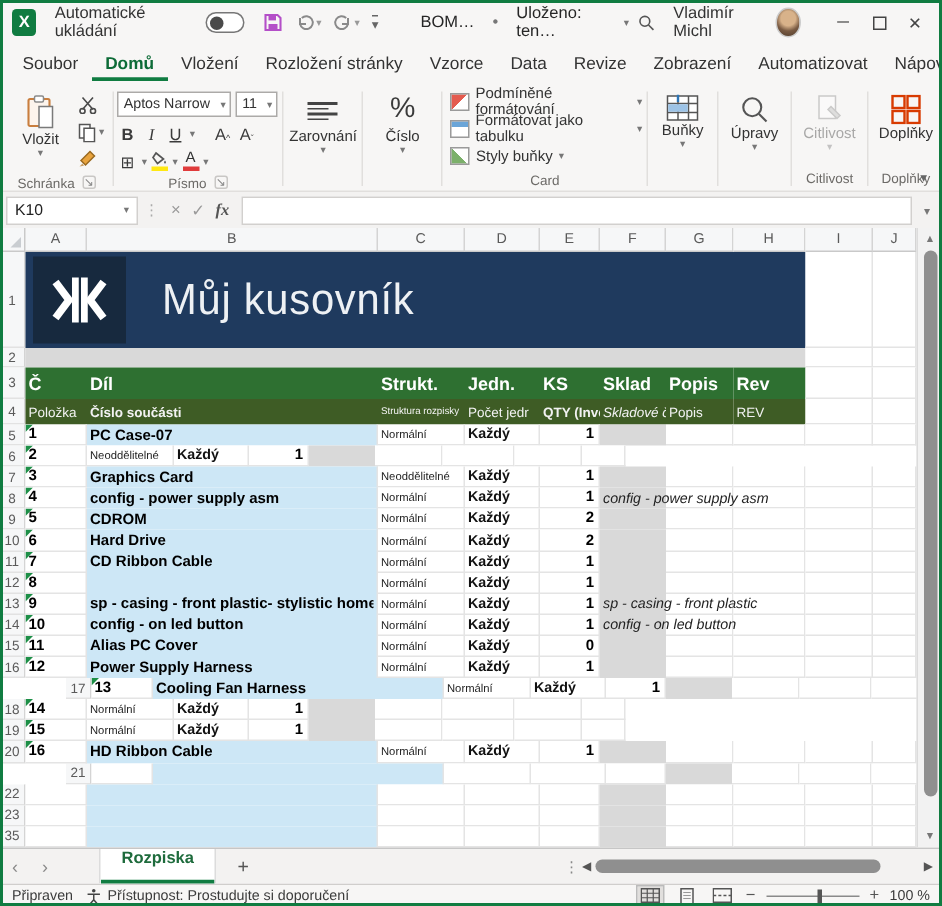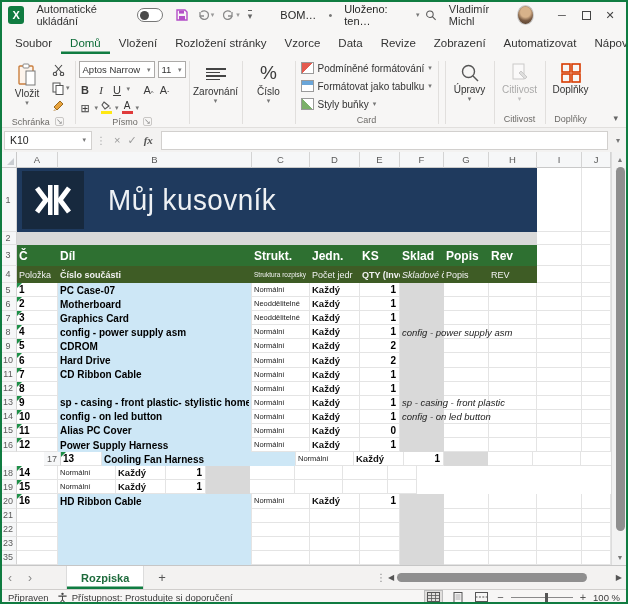--- a/index.html
+++ b/index.html
@@ -21,21 +21,21 @@
   .doctitle{display:flex;align-items:center;gap:12px;margin-left:22px;color:#262626;}
   .tb-right{margin-left:auto;display:flex;align-items:center;gap:12px;}
   .avatar{width:20px;height:20px;border-radius:50%;background:radial-gradient(circle at 50% 35%,#d8b28a 0 35%,#7a5b43 60%,#4e3a2a);border:1px solid #ccc;}
   .winbtns{display:flex;align-items:center;gap:0;margin-left:4px;color:#444;}
   .winbtn{width:24px;height:24px;display:flex;align-items:center;justify-content:center;font-size:11px;}
   .maxbox{width:9px;height:9px;border:1px solid #444;}
 
   
   .tabrow{height:26px;display:flex;align-items:center;padding:0 6px;gap:0;background:#f7f6f5;font-size:11.5px;color:#333;}
   .rtab{padding:4px 9px 5px 9px;white-space:nowrap;}
-  .rtab.active{font-weight:normal;color:#0d6b37;box-shadow:inset 0 -2.5px 0 #107c41;}
+  .rtab.active{font-weight:bold;color:#0d6b37;box-shadow:inset 0 -2.5px 0 #107c41;}
 
   
   .ribbon{height:72px;display:flex;align-items:stretch;background:#f7f6f5;padding:2px 2px 0 4px;position:relative;border-bottom:1px solid #e1dfdd;}
   .rdiv{width:1px;background:#e1dfdd;margin:3px 3px;}
   .rgroup{display:flex;flex-direction:column;}
   .gcontent{flex:1;display:flex;align-items:flex-start;padding-top:2px;}
   .glabelrow{height:16px;display:flex;align-items:center;justify-content:center;gap:5px;font-size:9px;color:#6c6a67;}
   .launcher{font-size:8px;color:#8a8a8a;border:1px solid #c9c7c5;border-radius:2px;width:9px;height:9px;line-height:7px;text-align:center;}
   .bigbtn{width:46px;display:flex;flex-direction:column;align-items:center;gap:1px;font-size:10px;color:#333;padding-top:3px;}
   .bigbtn .chev{font-size:7px;color:#777;line-height:5px;}
@@ -88,21 +88,21 @@
   .cF{background:#d9d9d9;border:none;overflow:visible;}
   .cF .note{position:absolute;left:2px;top:0;height:100%;display:flex;align-items:center;font-style:italic;font-size:9.5px;color:#222;z-index:2;white-space:nowrap;}
   
   .vscroll{position:absolute;top:0;right:0;width:17px;height:413px;background:#f2f2f2;border-left:1px solid #dcdcdc;display:flex;flex-direction:column;align-items:center;z-index:5;}
   .varrow{height:15px;display:flex;align-items:center;justify-content:center;color:#777;font-size:7px;width:100%;}
   .vthumb{width:9px;border-radius:5px;background:#8f8f8f;}
 
   
   .sheettabs{height:24px;background:#f3f2f1;border-top:1px solid #c6c6c6;display:flex;align-items:center;font-size:11px;color:#444;position:relative;}
   .nav{padding:0 8px;color:#888;font-size:12px;}
-  .stab{height:100%;display:flex;align-items:center;padding:0 14px;background:#fff;border-right:1px solid #dcdcdc;border-left:1px solid #dcdcdc;box-shadow:inset 0 -2.5px 0 #107c41;color:#1e6b3c;font-weight:bold;margin-left:26px;}
+  .stab{height:100%;display:flex;padding:0 14px;background:#fff;border-right:1px solid #dcdcdc;border-left:1px solid #dcdcdc;box-shadow:inset 0 -2.5px 0 #107c41;color:#1e6b3c;font-weight:bold;margin-left:26px;}
   .addsheet{padding:0 14px;color:#555;font-size:13px;}
   .tabdots{position:absolute;left:376px;color:#888;font-size:10px;}
   .hscroll{position:absolute;left:388px;right:6px;top:4px;bottom:4px;display:flex;align-items:center;gap:3px;}
   .harrow{color:#555;font-size:8px;}
   .htrack{flex:1;height:100%;display:flex;align-items:center;}
   .hthumb{height:9px;border-radius:5px;background:#8f8f8f;width:88%;}
 
   
   .statusbar{height:15px;background:#f7f6f5;border-top:1px solid #d0cecc;display:flex;align-items:center;font-size:9.5px;color:#3b3b3b;padding:0 8px;gap:8px;}
   .sb-right{margin-left:auto;display:flex;align-items:center;gap:7px;}
@@ -323,20 +323,35 @@
           <span>Styly buňky</span>
             <span class="chev">▾</span>
         </div>
       </div>
       <div class="glabelrow">
           <span>Card</span>
         </div>
     </div>
     <div class="rdiv"></div>
 
+    <div class="rgroup">
+      <div class="gcontent">
+        <div class="bigbtn" style="width:40px;">
+          <svg width="22" height="18" viewBox="0 0 22 18">
+              <rect x="1" y="1" width="20" height="16" fill="#fff" stroke="#555"></rect>
+              <path d="M1 6h20M1 12h20M8 1v16M15 1v16" stroke="#555" stroke-width="1"></path>
+              <rect x="1.5" y="6.5" width="13" height="5" fill="#9dc3e6"></rect>
+              <path d="M8 0v5" stroke="#2e75b6" stroke-width="1.6"></path>
+            </svg>
+          <span>Buňky</span>
+          <span class="chev">▾</span>
+        </div>
+      </div>
+      <div class="glabelrow"></div>
+    </div>
     <div class="rdiv"></div>
 
     <div class="rgroup">
       <div class="gcontent">
         <div class="bigbtn" style="width:42px;">
           <svg width="20" height="20" viewBox="0 0 20 20">
               <circle cx="8.5" cy="8.5" r="6" fill="none" stroke="#555" stroke-width="1.4"></circle>
               <path d="M13 13l5 5" stroke="#555" stroke-width="1.4"></path>
             </svg>
           <span>Úpravy</span>
@@ -473,23 +488,20 @@
           <div class="c cE" style="width: 40px;">1</div>
           <div class="c cF" style="width: 44px;"></div>
           <div class="c" style="width: 45px;"></div>
           <div class="c" style="width: 48px;"></div>
           <div class="c" style="width: 45px;"></div>
           <div class="c" style="width: 29px;"></div>
         </div>
         <div class="srow" style="height: 14.1px;">
           <div class="rn" style="width: 17px;">6</div>
           <div class="c cA" style="width: 41px;">2<span class="tri"></span></div>
-          <div class="c cB" style="width: 194px;">
-            <span style="overflow: hidden;">Motherboard</span>
-          </div>
           <div class="c cC" style="width: 58px;">Neoddělitelné</div>
           <div class="c cD" style="width: 50px;">Každý</div>
           <div class="c cE" style="width: 40px;">1</div>
           <div class="c cF" style="width: 44px;"></div>
           <div class="c" style="width: 45px;"></div>
           <div class="c" style="width: 48px;"></div>
           <div class="c" style="width: 45px;"></div>
           <div class="c" style="width: 29px;"></div>
         </div>
         <div class="srow" style="height: 14.1px;">
@@ -696,21 +708,21 @@
           <div class="c cC" style="width: 58px;">Normální</div>
           <div class="c cD" style="width: 50px;">Každý</div>
           <div class="c cE" style="width: 40px;">1</div>
           <div class="c cF" style="width: 44px;"></div>
           <div class="c" style="width: 45px;"></div>
           <div class="c" style="width: 48px;"></div>
           <div class="c" style="width: 45px;"></div>
           <div class="c" style="width: 29px;"></div>
         </div>
         <div class="srow" style="height: 14.1px;">
-          <div class="rn" style="width: 17px;">21</div>
+          <div class="rn" style="width: 17px; margin-left: 44px;">21</div>
           <div class="c cA" style="width: 41px;"></div>
           <div class="c cB" style="width: 194px;"></div>
           <div class="c cC" style="width: 58px;"></div>
           <div class="c cD" style="width: 50px;"></div>
           <div class="c cE" style="width: 40px;"></div>
           <div class="c cF" style="width: 44px;"></div>
           <div class="c" style="width: 45px;"></div>
           <div class="c" style="width: 48px;"></div>
           <div class="c" style="width: 45px;"></div>
           <div class="c" style="width: 29px;"></div>

